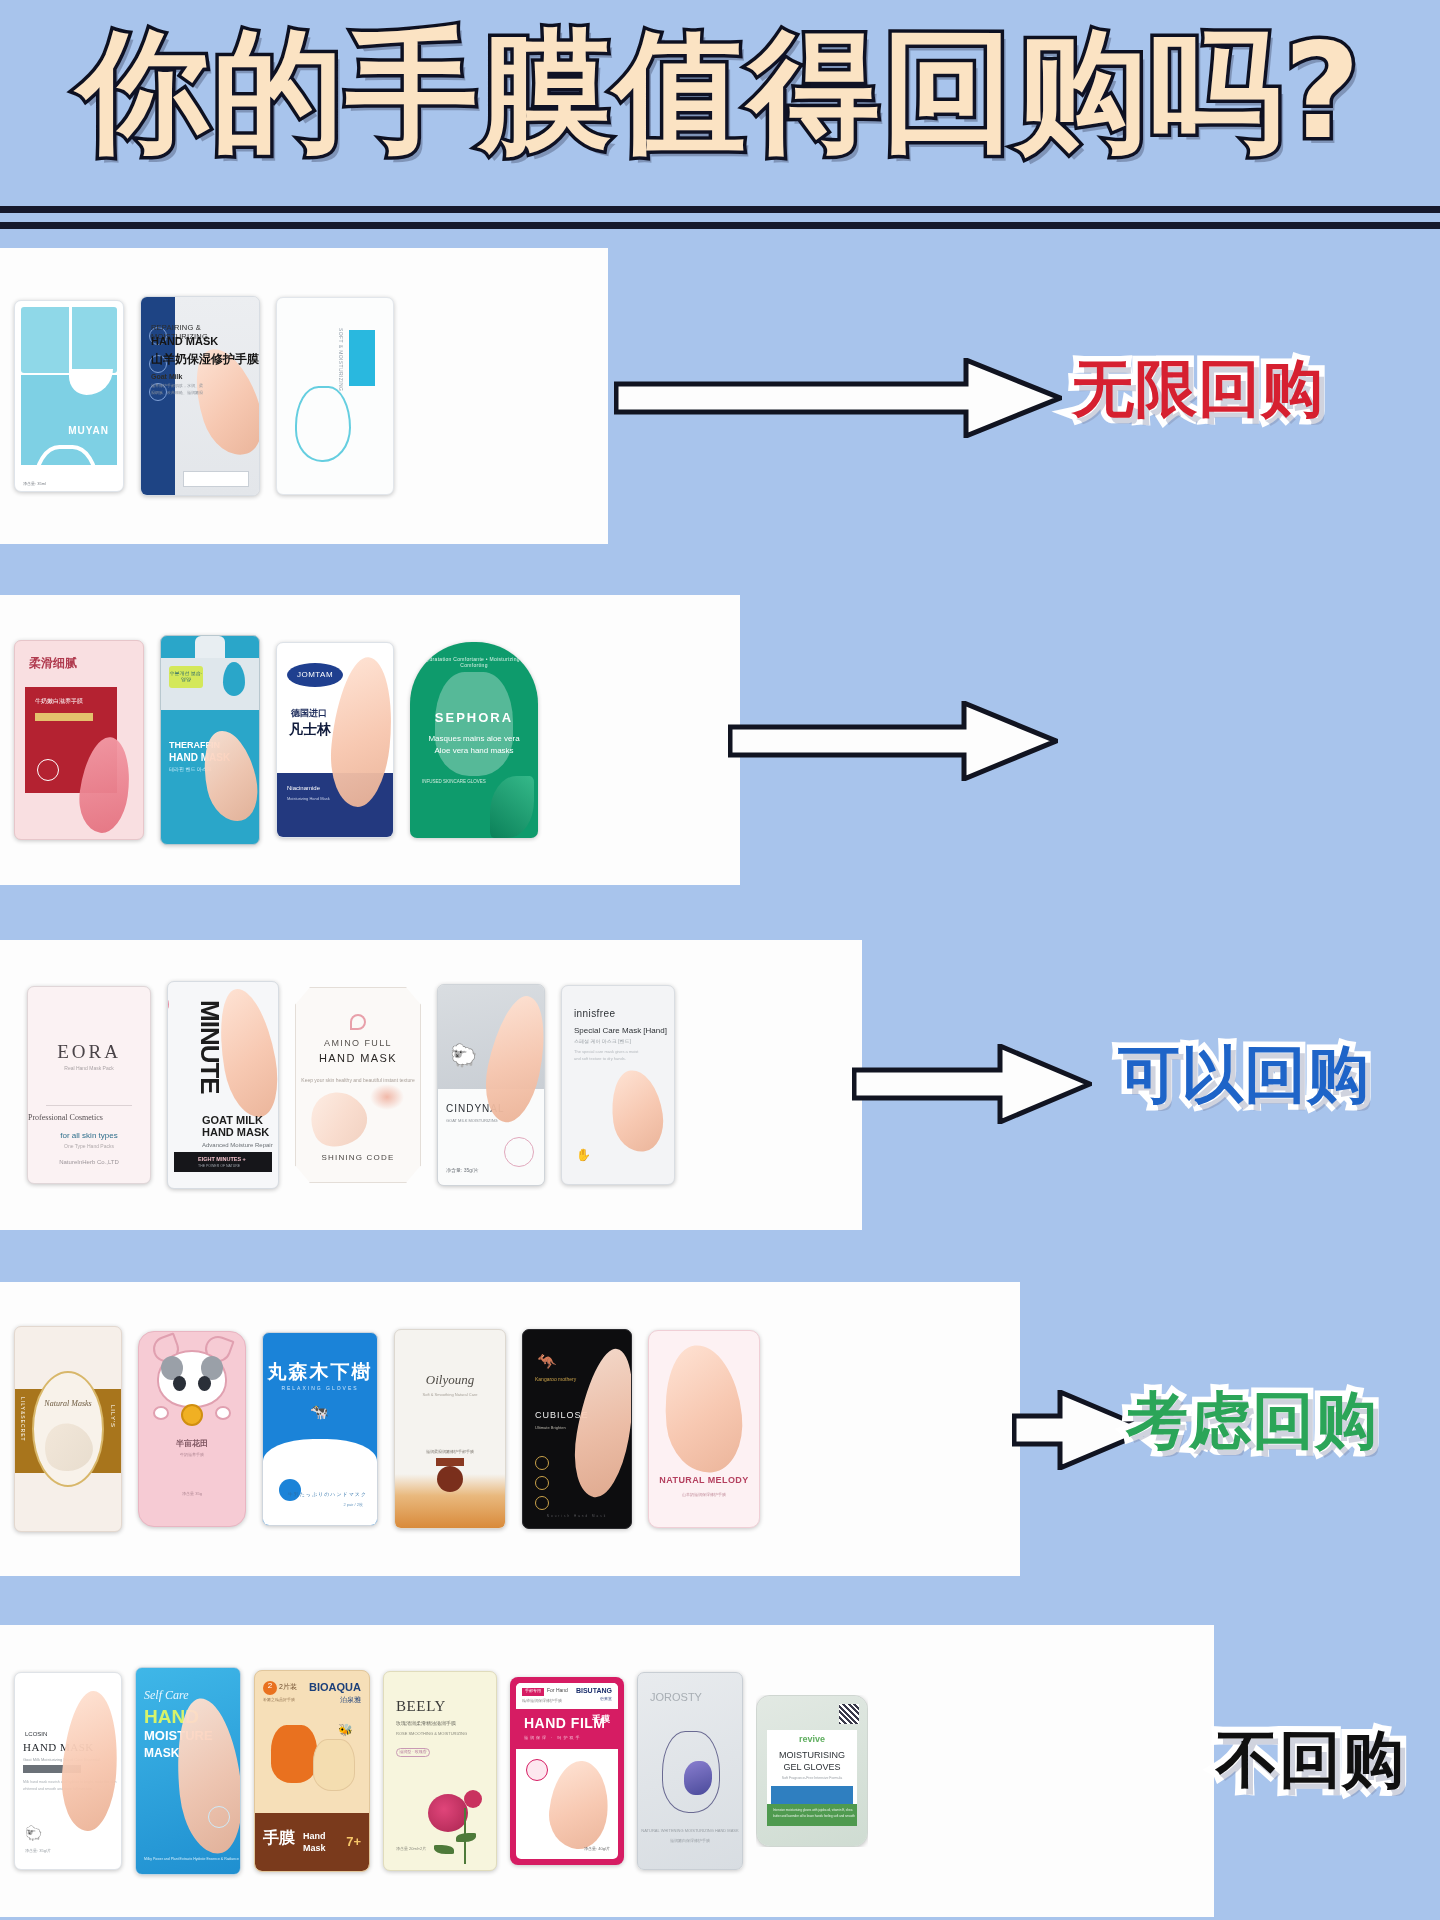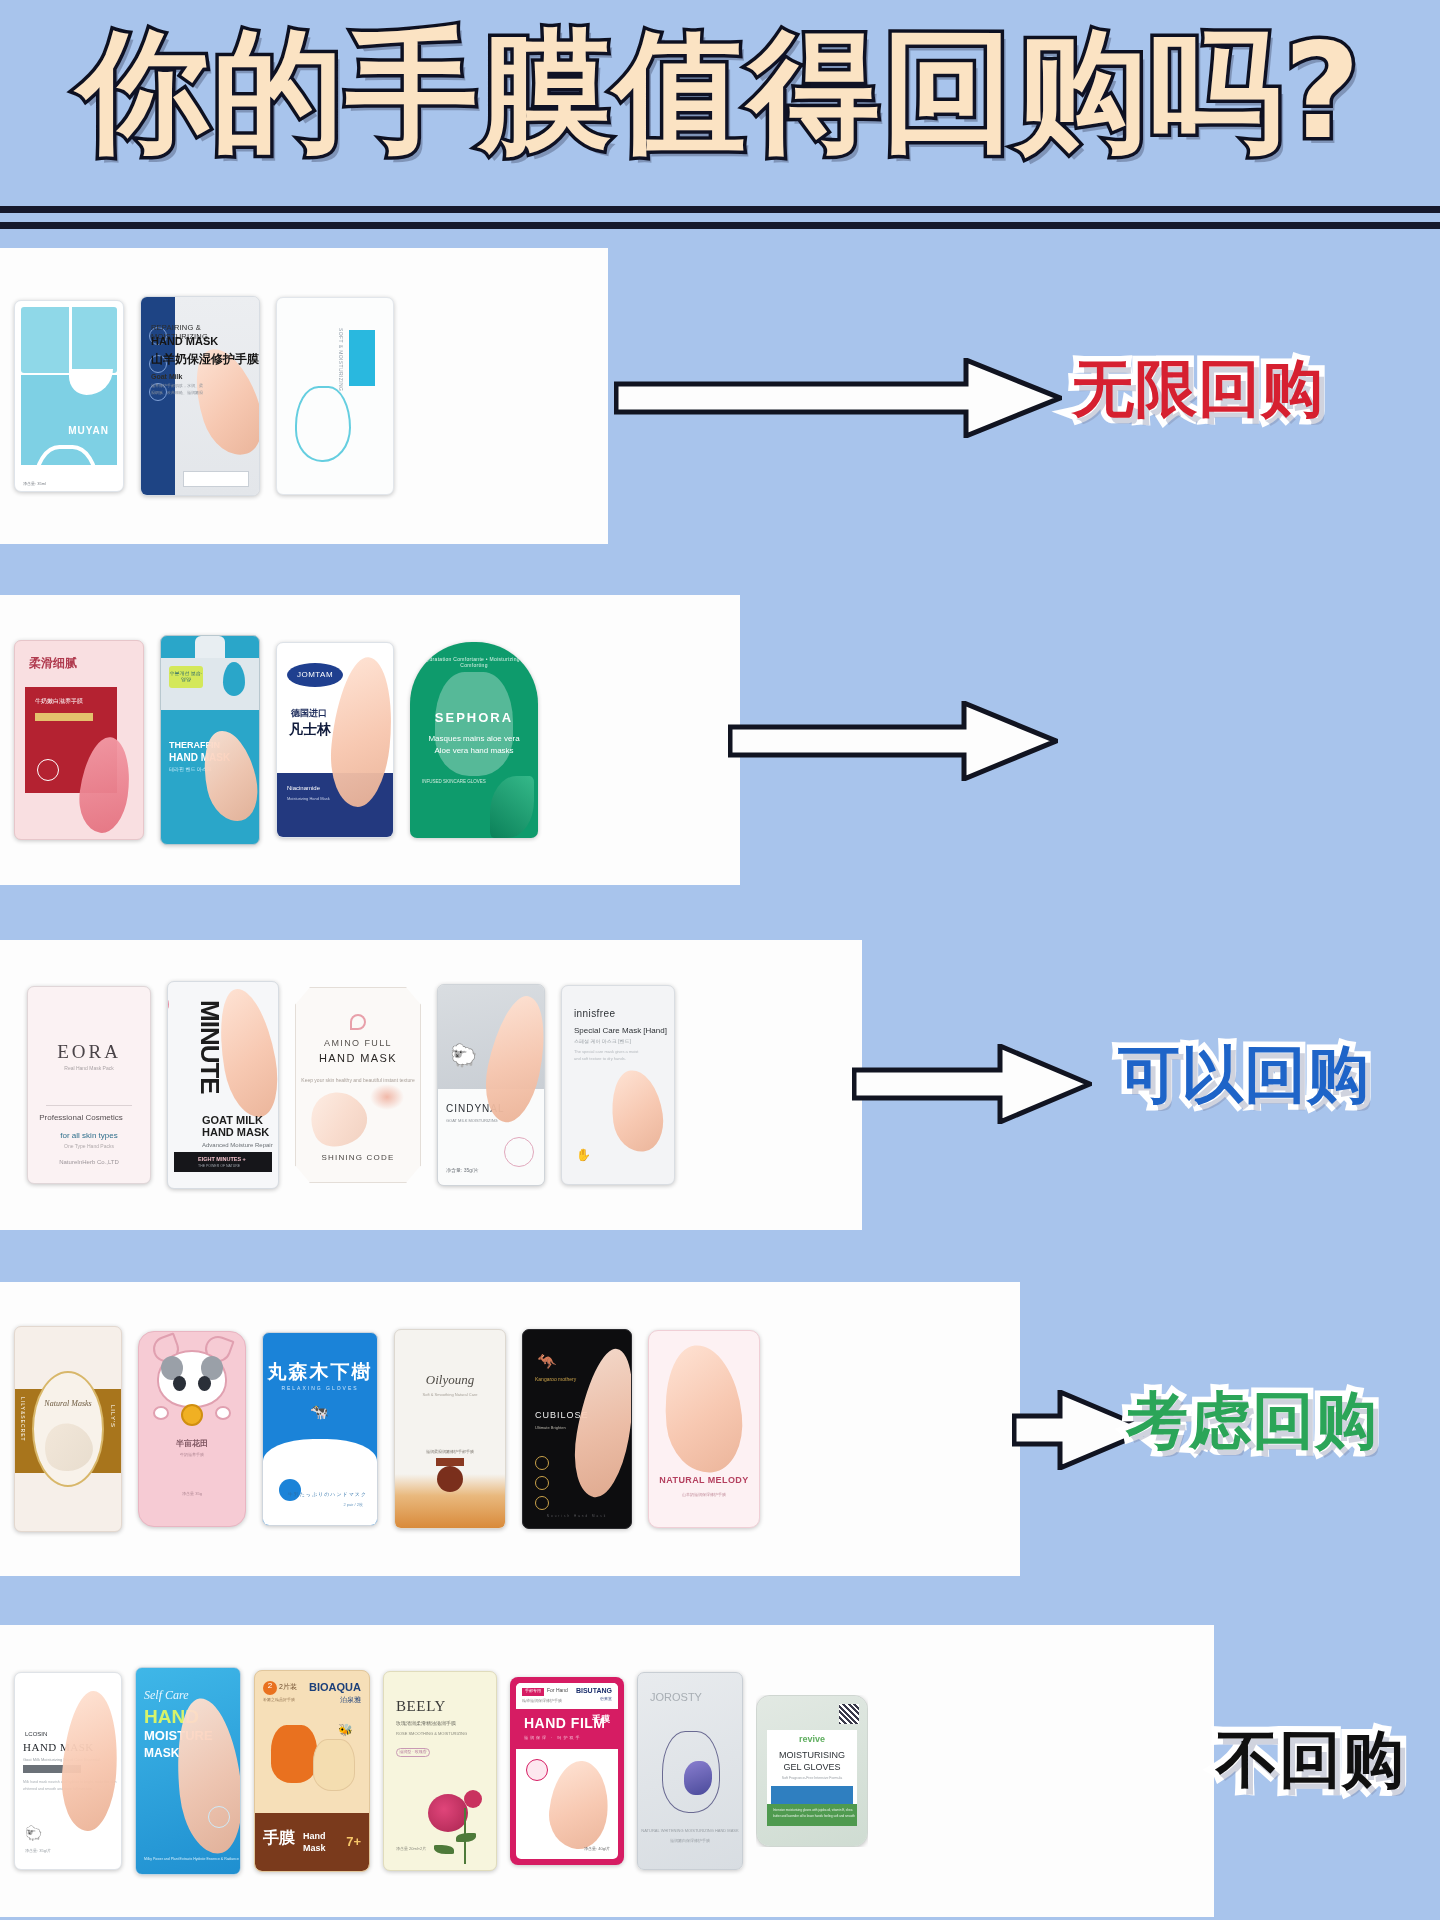--- a/index.html
+++ b/index.html
@@ -151,22 +151,22 @@
   .p-seph .l3 { position:absolute; top:136px; left:12px; font-size:4.5px; color:#cfeadd; line-height:1.8;}
   .p-seph .aloe { position:absolute; right:4px; bottom:0; width:44px; height:62px;
       background:linear-gradient(40deg, #0b8159, #35b98a); border-radius:60% 10% 60% 10%; }
 
   
   .p-eora { width:124px; height:198px; background:#fbf2f3; border:1px solid #e0d6d8;margin-left:13px; }
   .p-eora .b { position:absolute; left:0; right:0; top:54px; text-align:center;
       font-family:"Liberation Serif", serif; font-size:19px; letter-spacing:3px; color:#4a4448;}
   .p-eora .s { position:absolute; left:0; right:0; top:78px; text-align:center; font-size:5px; color:#aaa3a6;}
   .p-eora .line { position:absolute; left:18px; right:18px; top:118px; height:1px; background:#dcd2d4;}
-  .p-eora .t1 { position:absolute; left:0; right:16px; top:126px; text-align:center;
-      font-family:Liberation Sans, sans-serif; font-size:8px; color:#564f52;}
+  .p-eora .t1 { position:absolute; left:0; right:16px; top:126px; text-align:left;
+      font-family:Liberation Serif, serif; font-size:8px; color:#564f52;}
   .p-eora .t2 { position:absolute; left:0; right:0; top:144px; text-align:center; font-size:8px; color:#2f6f8c;}
   .p-eora .t3 { position:absolute; left:0; right:0; top:156px; text-align:center; font-size:5px; color:#b0a9ab;}
   .p-eora .t4 { position:absolute; left:0; right:0; bottom:18px; text-align:center; font-size:6px; color:#9d969a;}
 
   .p-8min { width:112px; height:208px; background:#f6f7f9; border:1px solid #d7dce2; }
   .p-8min .eight { position:absolute; left:8px; top:14px; font-size:30px; font-weight:700;
       color:#e78fa2; transform:rotate(90deg); transform-origin:left top; }
   .p-8min .minute { position:absolute; left:26px; top:18px; writing-mode:vertical-rl;
       font-size:26px; font-weight:700; color:#1d1d1d; letter-spacing:-1px;}
   .p-8min .gh { right:4px; top:6px; width:52px; height:130px; transform:rotate(-10deg);}

